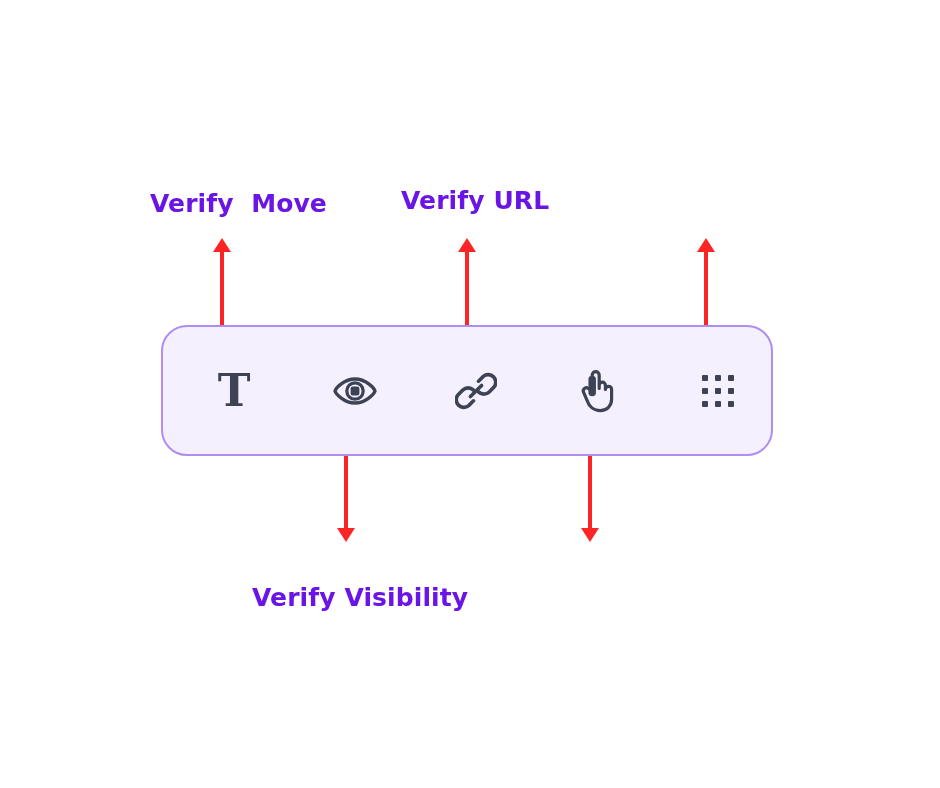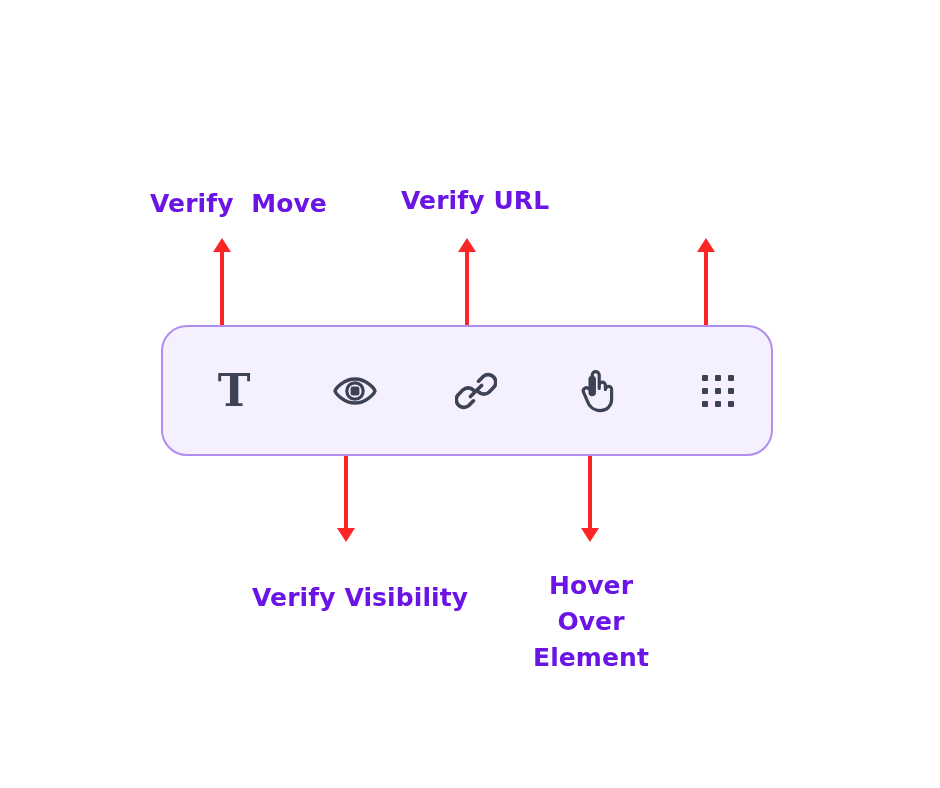--- a/index.html
+++ b/index.html
@@ -137,21 +137,20 @@
 
 <div id="stage">
 
   <div class="label" id="label-verify-text">Verify  Move</div>
 
   <div class="label" id="label-verify-url">Verify URL</div>
 
 
   <div class="label" id="label-verify-vis">Verify Visibility</div>
 
-  <div class="label multiline" id="label-hover-element">Hover Over Element</div>
 
   <div class="arrow up" id="arrow-verify-text">
     <div class="head"></div>
     <div class="shaft"></div>
   </div>
 
   <div class="arrow up" id="arrow-verify-url">
     <div class="head"></div>
     <div class="shaft"></div>
   </div>

